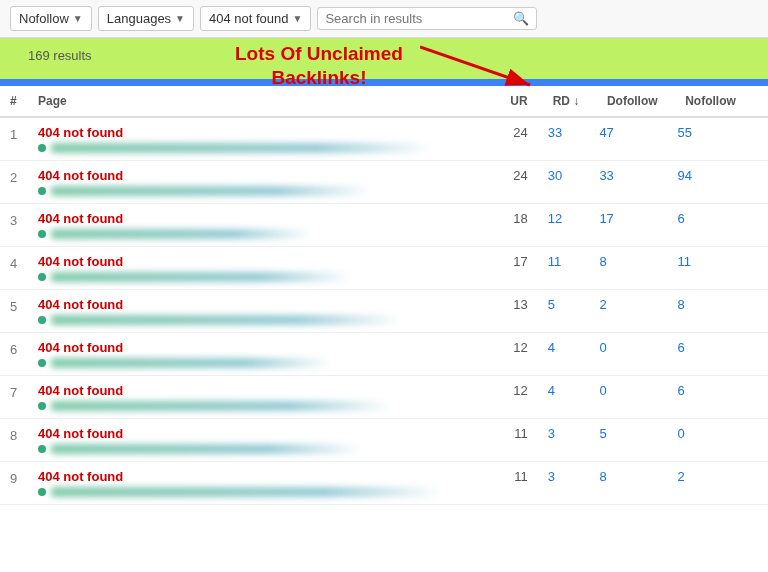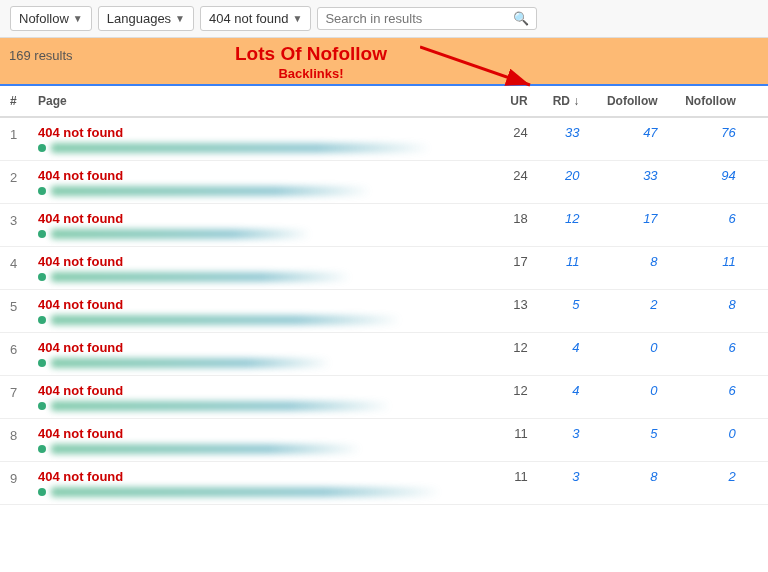--- a/index.html
+++ b/index.html
@@ -35,23 +35,23 @@
       flex: 1;
       max-width: 220px;
     }
     .search-box input {
       border: none; outline: none; font-size: 13px; width: 100%; color: #666;
     }
     .search-icon { color: #999; font-size: 13px; }
 
     
     .results-bar {
-      padding: 10px 9px;
-      border-bottom: 2px solid #3b82f6;
-      background: #fdba74;
+      padding: 10px 28px;
+      border-bottom: 7px solid #3b82f6;
+      background: #bef264;
       font-size: 13px;
       color: #555;
       position: relative;
       min-height: 48px;
     }
 
     
     .results-table {
       width: 100%;
       border-collapse: collapse;
@@ -75,21 +75,21 @@
     .results-table td {
       padding: 7px 10px;
       vertical-align: top;
     }
     .page-title {
       font-weight: bold;
       color: #c00;
       font-size: 13px;
     }
     .num-col { color: #555; text-align: right; min-width: 30px; }
-    .blue-link { color: #1a73e8; text-align: right; min-width: 35px; font-style: italic; }
+    .blue-link { color: #1a73e8; text-align: left; min-width: 35px; }
     .col-hash { color: #777; width: 28px; }
   </style>
 </head>
 <body>
 
 <div class="toolbar">
   <button class="dropdown-btn">
     <span>Nofollow</span>
     <span class="caret">▼</span>
   </button>
@@ -106,22 +106,22 @@
     <span class="search-icon">🔍</span>
   </div>
 </div>
 
 <div class="results-bar">
   <span>169 results</span>
 
   
   <div style="position:absolute; top:4px; left:235px; display:flex; align-items:flex-start; gap:0;">
     <div style="text-align:center;">
-      <div style="font-size:19px; font-weight:bold; color:#dd0000; line-height:1.25;">Lots Of Nofollow</div>
-      <div style="font-size:13px; font-weight:bold; color:#dd0000; line-height:1.25;">Backlinks!</div>
+      <div style="font-size:19px; font-weight:bold; color:#dd0000; line-height:1.25;">Lots Of Unclaimed</div>
+      <div style="font-size:19px; font-weight:bold; color:#dd0000; line-height:1.25;">Backlinks!</div>
     </div>
 
     <svg width="130" height="55" style="position:absolute; left:185px; top:-5px;">
       <defs>
         <marker id="arrowhead" markerWidth="8" markerHeight="6" refX="8" refY="3" orient="auto">
           <polygon points="0 0, 8 3, 0 6" fill="#dd0000"></polygon>
         </marker>
       </defs>
       <line x1="0" y1="10" x2="110" y2="48" stroke="#dd0000" stroke-width="3" marker-end="url(#arrowhead)"></line>
     </svg>
@@ -146,34 +146,34 @@
     <td>
       <div class="page-title">404 not found</div>
       <div style="margin-top:3px; display:flex; align-items:center; gap:5px;">
         <div style="width:8px;height:8px;border-radius:50%;background:#3a7;flex-shrink:0;"></div>
         <div style="width:380px;height:10px;background:linear-gradient(90deg,#3a7 0%,#4a9 40%,#5ab 70%,transparent 100%);border-radius:3px;filter:blur(3px);opacity:0.6;"></div>
       </div>
     </td>
     <td class="num-col">24</td>
     <td class="blue-link" style="cursor:pointer;">33</td>
     <td class="blue-link" style="cursor:pointer;">47</td>
-    <td class="blue-link" style="cursor:pointer;">76</td>
+    <td class="blue-link" style="cursor:pointer;">55</td>
     <td></td>
   </tr>
       <tr>
     <td class="col-hash" style="color:#777; vertical-align:top; padding-top:9px;">2</td>
     <td>
       <div class="page-title">404 not found</div>
       <div style="margin-top:3px; display:flex; align-items:center; gap:5px;">
         <div style="width:8px;height:8px;border-radius:50%;background:#3a7;flex-shrink:0;"></div>
         <div style="width:320px;height:10px;background:linear-gradient(90deg,#3a7 0%,#4a9 40%,#5ab 70%,transparent 100%);border-radius:3px;filter:blur(3px);opacity:0.6;"></div>
       </div>
     </td>
     <td class="num-col">24</td>
-    <td class="blue-link" style="cursor:pointer;">20</td>
+    <td class="blue-link" style="cursor:pointer;">30</td>
     <td class="blue-link" style="cursor:pointer;">33</td>
     <td class="blue-link" style="cursor:pointer;margin-top:36px;">94</td>
     <td></td>
   </tr>
       <tr>
     <td class="col-hash" style="color:#777; vertical-align:top; padding-top:9px;">3</td>
     <td>
       <div class="page-title">404 not found</div>
       <div style="margin-top:3px; display:flex; align-items:center; gap:5px;">
         <div style="width:8px;height:8px;border-radius:50%;background:#3a7;flex-shrink:0;"></div>

